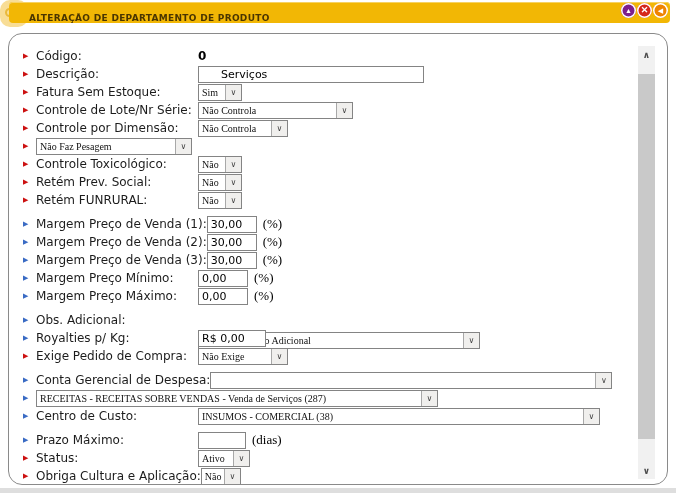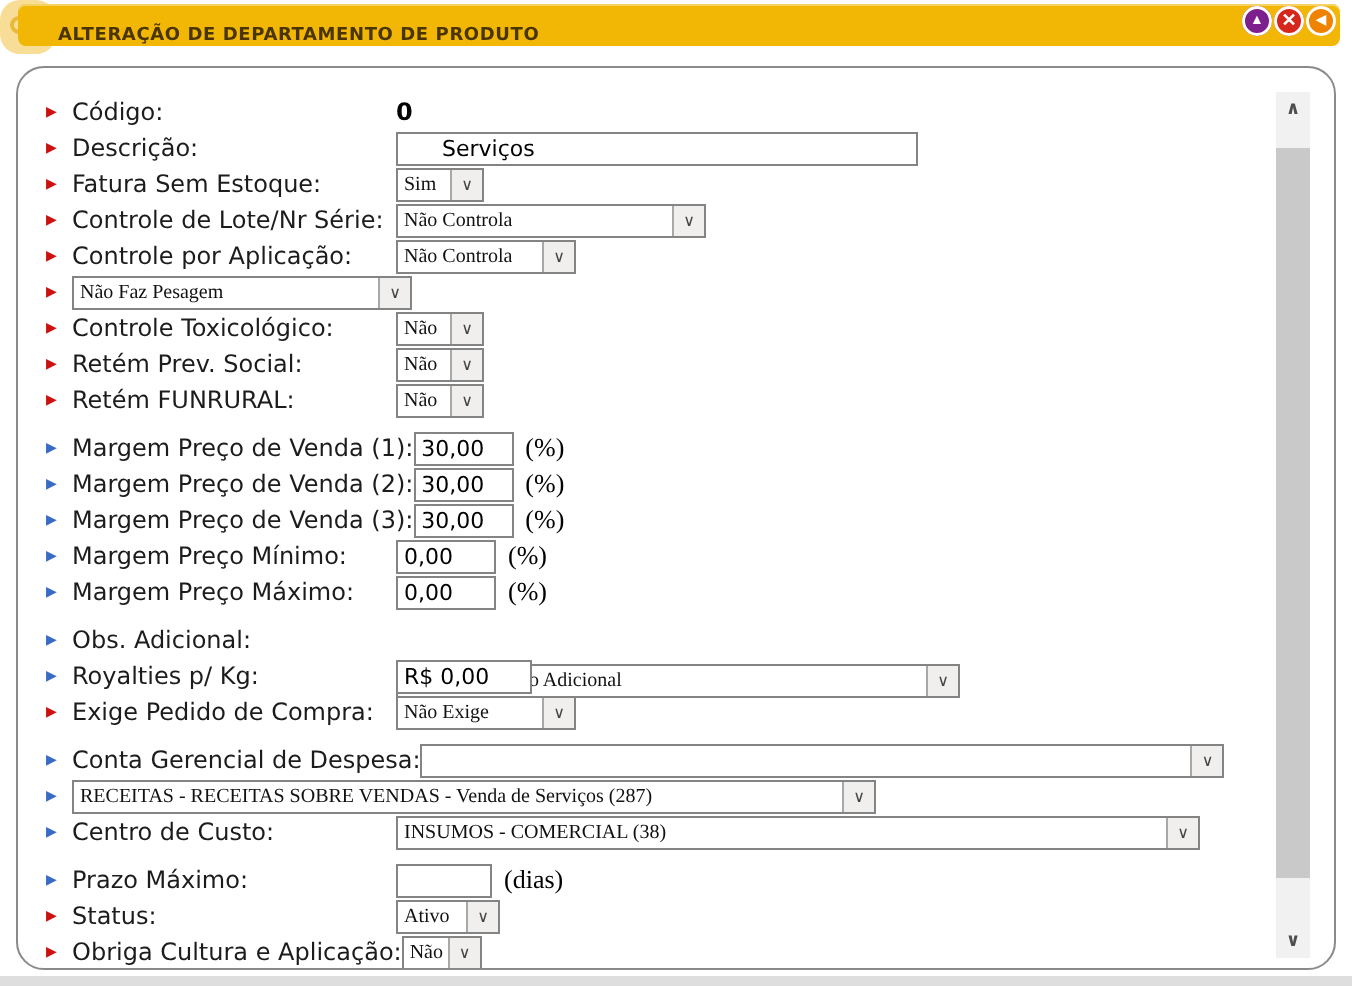--- a/index.html
+++ b/index.html
@@ -69,22 +69,22 @@
     font-size:10px;line-height:15px;padding:0 3px;white-space:nowrap;
     overflow:hidden;flex:1;color:#111;
   }
   .sel-btn{
     width:15px;flex:none;background:#f0efed;border-left:1px solid #a8a8a8;
     display:flex;align-items:center;justify-content:center;
     font-size:8px;color:#444;
   }
   .suffix{margin-left:6px;font-family:"Liberation Serif",serif;font-size:13px;color:#000;}
   
-  .i260{width:261px;padding-left:22px;} .i50{width:50px;} .i67{width:68px;} .i48{width:48px;}
-  .c44{width:44px;} .c155{width:155px;} .c90{width:90px;} .c170{width:170px;}
+  .i260{width:226px;padding-left:22px;} .i50{width:50px;} .i67{width:68px;} .i48{width:48px;}
+  .c44{width:44px;} .c155{width:155px;} .c90{width:90px;} .c170{width:156px;}
   .c282{width:282px;margin-top:40px;} .c402{width:402px;} .c52{width:52px;} .c38{width:40px;}
   
   .scrollbar{
     position:absolute;top:12px;bottom:5px;right:12px;width:17px;
     background:#f1f1f1;
   }
   .scroll-arrow{
     position:absolute;left:0;width:17px;height:17px;
     display:flex;align-items:center;justify-content:center;
     font-size:9px;font-weight:bold;color:#4d4d4d;cursor:pointer;
@@ -151,21 +151,21 @@
       <span class="arrow" data-color="red">▶</span>
       <span class="lbl">Controle de Lote/Nr Série:</span>
       <span class="sel c155">
         <span class="sel-txt">Não Controla</span>
         <span class="sel-btn">∨</span>
       </span>
     </div>
 
     <div class="row">
       <span class="arrow" data-color="red">▶</span>
-      <span class="lbl">Controle por Aplicação:</span>
+      <span class="lbl">Controle por Dimensão:</span>
       <span class="sel c90">
         <span class="sel-txt">Não Controla</span>
         <span class="sel-btn">∨</span>
       </span>
     </div>
 
     <div class="row">
       <span class="arrow" data-color="red">▶</span>
       <span class="sel c170">
         <span class="sel-txt">Não Faz Pesagem</span>

